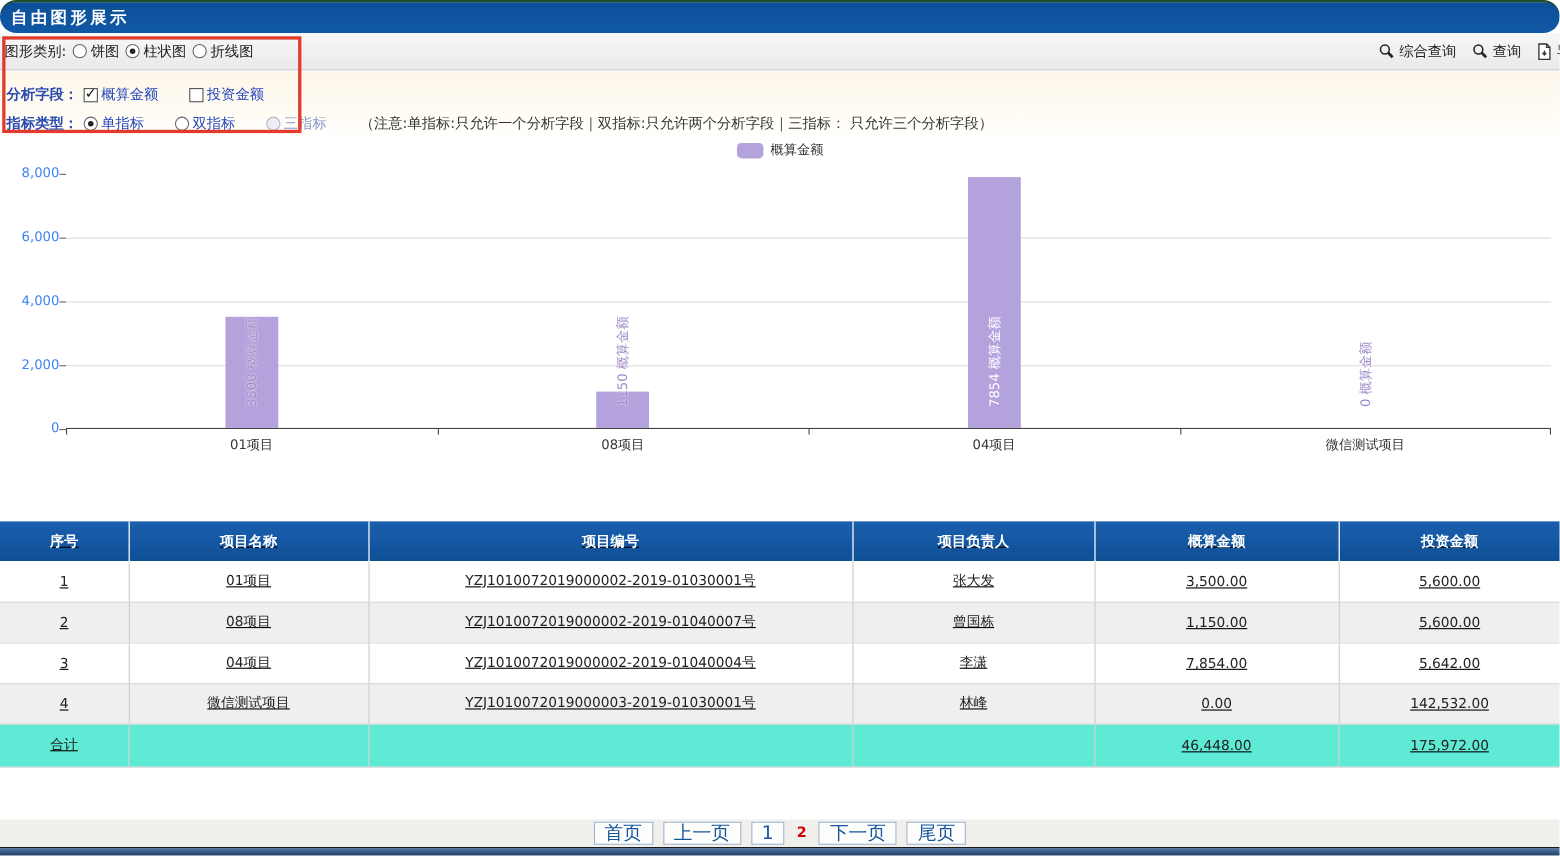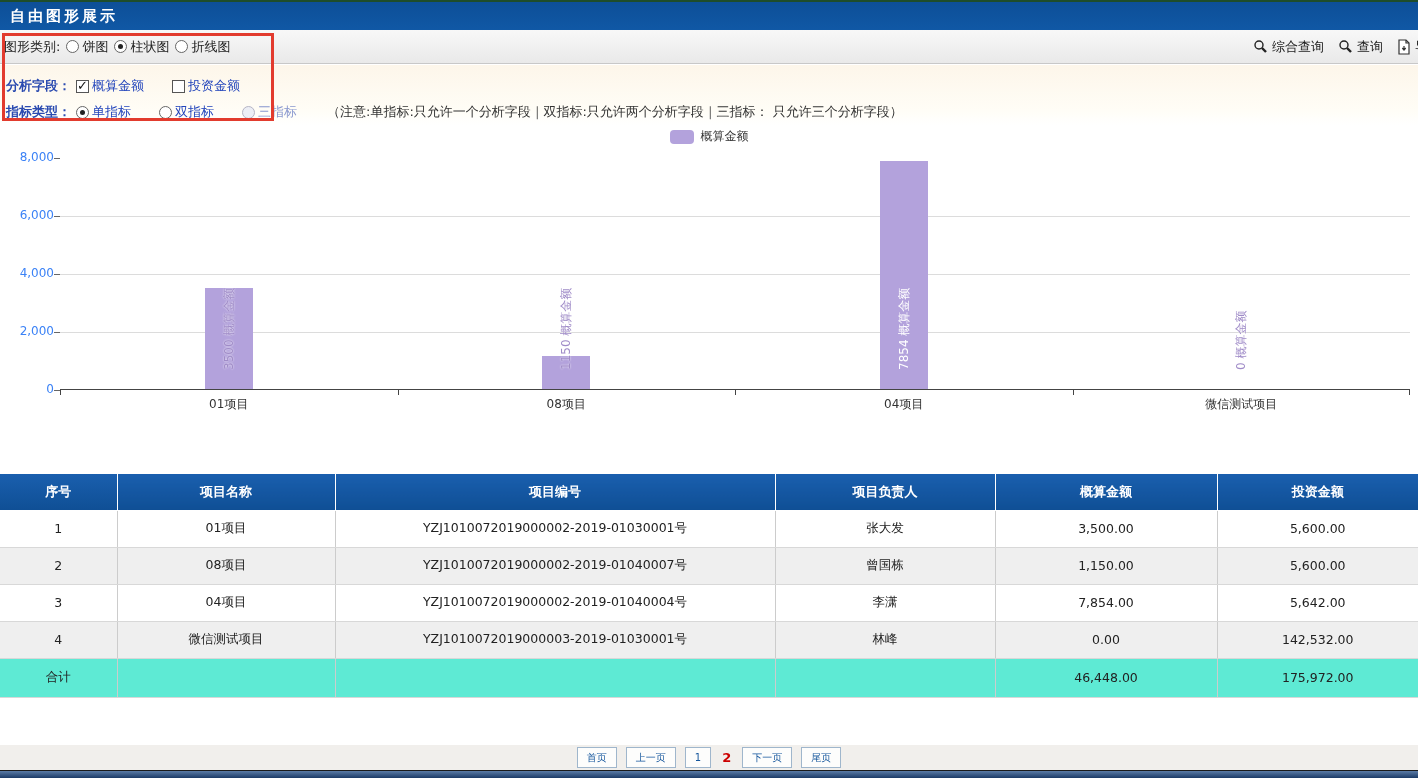--- a/index.html
+++ b/index.html
@@ -3,21 +3,21 @@
 <meta charset="utf-8">
 <style>
   * { margin:0; padding:0; box-sizing:border-box; }
   html,body { background:#fff; }
   body { font-family:"DejaVu Sans","Liberation Sans",sans-serif; }
   .app { position:relative; width:1418px; height:778px; background:#fff; overflow:hidden; }
 
   
   .titlebar { position:absolute; left:0; top:0; width:100%; height:30px;
     background:linear-gradient(180deg,#0d4f98,#1058a5);
-    border-top:2px solid #1e4d2b; display:flex; align-items:center; padding-left:10px; }
+    border-top:2px solid #1e4d2b; display:flex; align-items:center; padding-left:10px;border-radius:15px; }
   .titlebar span { color:#fff; font-size:15px; font-weight:bold; letter-spacing:3px; }
 
   
   .toolbar { position:absolute; left:0; top:30px; width:100%; height:34px;
     background:linear-gradient(180deg,#f8f8f8,#e9e9e9); border-bottom:1px solid #c8c8c8;
     display:flex; align-items:center; justify-content:space-between; padding:0 4px; }
   .toolbar-left { display:flex; align-items:center; gap:6px; font-size:13px; color:#222; }
   .toolbar-right { display:flex; align-items:center; gap:14px; font-size:13px; color:#222; white-space:nowrap; margin-right:-14px; }
   .opt { display:inline-flex; align-items:center; gap:3px; cursor:pointer; }
   .radio { display:inline-block; width:13px; height:13px; border:1px solid #666; border-radius:50%;
@@ -56,36 +56,36 @@
   .grid { position:absolute; left:0; width:100%; height:1px; background:#dcdcdc; }
   .ytick { position:absolute; left:-6px; width:6px; height:1px; background:#666; }
   .xtick { position:absolute; width:1px; height:5px; background:#444; top:232px; }
   .ylab { position:absolute; width:52px; text-align:right; font-size:12px; color:#3b82f6; left:2px; }
   .xlab { position:absolute; text-align:center; font-size:12px; color:#333; top:238px; }
   .bar { position:absolute; bottom:0; width:48px; }
   .rotlab { position:absolute; font-size:12px; line-height:14px; white-space:nowrap;
     transform-origin:0 0; transform:rotate(-90deg); }
 
   
-  .datatable { position:absolute; left:0; top:474px; width:1124px; }
+  .datatable { position:absolute; left:0; top:474px; width:1124px;text-decoration:underline; }
   table { border-collapse:collapse; width:1418px; table-layout:fixed; }
   thead th { background:linear-gradient(180deg,#1a5fae,#0f4f95); color:#fff; font-size:13px;
     font-weight:bold; height:36px; border-right:1px solid #fff; border-bottom:1px solid #fff; }
   thead th:last-child { border-right:none; }
   tbody td { height:37px; text-align:center; font-size:12.5px; color:#222;
     border-right:1px solid #ccc; border-bottom:1px solid #d8d8d8; background:#fff; }
   tbody td:last-child { border-right:none; }
   tbody tr.alt td { background:#efefef; }
   tbody tr.total td { height:39px; background:#5eead4; }
 
   
   .pager-strip { position:absolute; left:0; top:745px; width:100%; height:25px;
     background:#f1efec; display:flex; align-items:center; justify-content:center; gap:9px; }
   .pbtn { display:inline-flex; align-items:center; justify-content:center; height:21px;
-    padding:0 9px; border:1px solid #9fb6cc; background:#fdfdfc; color:#15569c; font-size:10px;
+    padding:0 9px; border:1px solid #9fb6cc; background:#fdfdfc; color:#15569c; font-size:17px;
     text-decoration:none; cursor:pointer; }
   .pcur { color:#cc0000; font-size:13px; font-weight:bold; padding:0 2px; }
 
   .bottom-strip { position:absolute; left:0; bottom:0; width:100%; height:8px;
     border-top:1px solid #1a1a1a; background:linear-gradient(180deg,#5a7ba6,#1b3a66); }
 </style>
 </head>
 <body>
 
 <div class="app">

